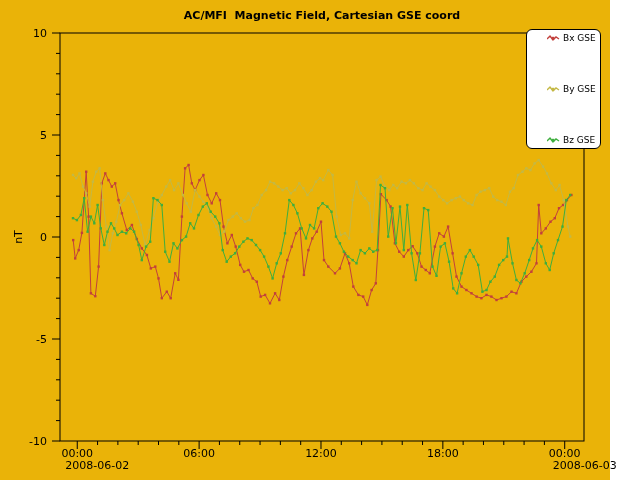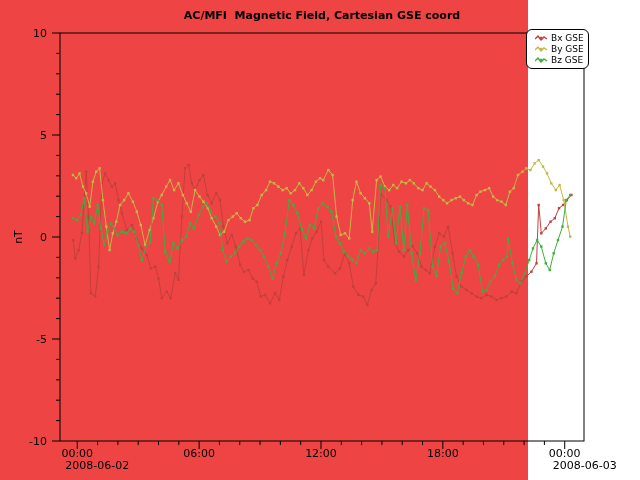--- a/index.html
+++ b/index.html
@@ -1,24 +1,24 @@
 <!DOCTYPE html>
 <html><head>
 <meta charset="utf-8">
 <style>
   html,body{margin:0;padding:0;background:#fff;}
   body{width:640px;height:480px;overflow:hidden;font-family:"DejaVu Sans",sans-serif;}
-  .screen{position:relative;width:528px;height:480px;background:#ef4444;}
+  .screen{position:relative;width:610px;height:480px;background:#eab308;}
   .chart-title{position:absolute;left:60px;top:9px;width:524px;text-align:center;
     font-size:11px;font-weight:bold;color:#000;white-space:pre;}
   .ylabel{position:absolute;left:8px;top:227px;width:22px;height:20px;line-height:20px;
     text-align:center;transform:rotate(-90deg);font-size:11px;color:#000;}
   #plot{position:absolute;left:0;top:0;}
   .legend{position:absolute;left:526px;top:29px;background:#fff;border:1px solid #000;
-    border-radius:6px;padding:2px 4px 3px 8px;display:flex;flex-direction:column;}
+    border-radius:6px;padding:2px 4px 3px 20px;display:flex;flex-direction:column;gap:40px;}
   .legend-row{display:flex;align-items:center;height:11px;}
   .legend-row svg{flex:0 0 auto;}
   .legend-row span{font-size:9px;color:#000;margin-left:3px;white-space:pre;}
 </style>
 </head>
 <body>
 
 <div class="screen">
   <div class="chart-title">AC/MFI  Magnetic Field, Cartesian GSE coord</div>
   <div class="ylabel">nT</div>

